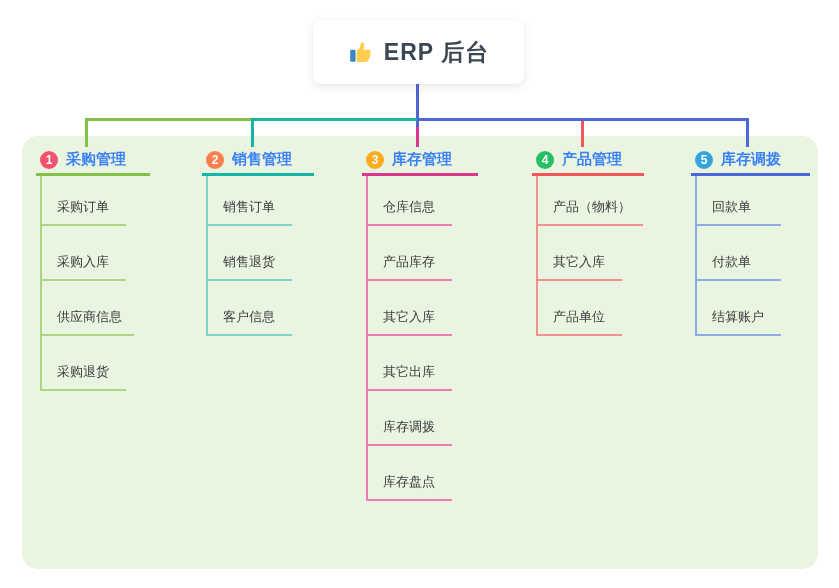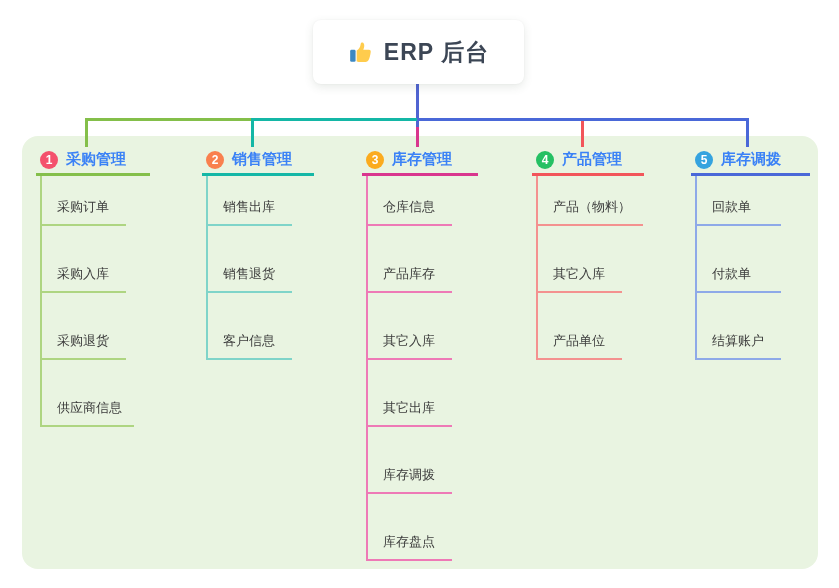--- a/index.html
+++ b/index.html
@@ -56,21 +56,21 @@
   .badge {
     width: 18px; height: 18px; border-radius: 50%;
     color: #fff; font-size: 12px; font-weight: 700;
     display: inline-flex; align-items: center; justify-content: center;
     flex: 0 0 18px;
   }
   .branch-label { font-size: 15px; font-weight: 600; color: #3b82f6; white-space: nowrap; }
 
   .children { list-style: none; margin: 0 0 0 4px; padding: 0; }
   .children li {
-    width: max-content; min-width: 86px; height: 67px;
+    width: max-content; min-width: 86px; height: 55px;
     display: flex; align-items: flex-end;
     padding: 0 12px 8px 15px;
     border-left: 2px solid var(--line-light);
     border-bottom: 2px solid var(--line-light);
     font-size: 13px; color: #3c3c3c; white-space: nowrap; cursor: pointer;
   }
   .children li:first-child { height: 50px; }
 </style>
 </head>
 <body>
@@ -98,32 +98,32 @@
   </div>
 
   <div class="branch branch-1" style="--line: #84bf4a; --line-light: #aed581;">
     <div class="branch-header">
       <span class="badge" style="background: rgb(244, 81, 108);">1</span>
       <span class="branch-label">采购管理</span>
     </div>
     <ul class="children">
       <li>采购订单</li>
       <li>采购入库</li>
+      <li>供应商信息</li>
       <li>采购退货</li>
-      <li>供应商信息</li>
     </ul>
   </div>
 
   <div class="branch branch-2" style="--line: #14b7a6; --line-light: #7fd4c9;">
     <div class="branch-header">
       <span class="badge" style="background: rgb(249, 128, 78);">2</span>
       <span class="branch-label">销售管理</span>
     </div>
     <ul class="children">
-      <li>销售出库</li>
+      <li>销售订单</li>
       <li>销售退货</li>
       <li>客户信息</li>
     </ul>
   </div>
 
   <div class="branch branch-3" style="--line: #d9368e; --line-light: #ee79b6;">
     <div class="branch-header">
       <span class="badge" style="background: rgb(251, 171, 30);">3</span>
       <span class="branch-label">库存管理</span>
     </div>

